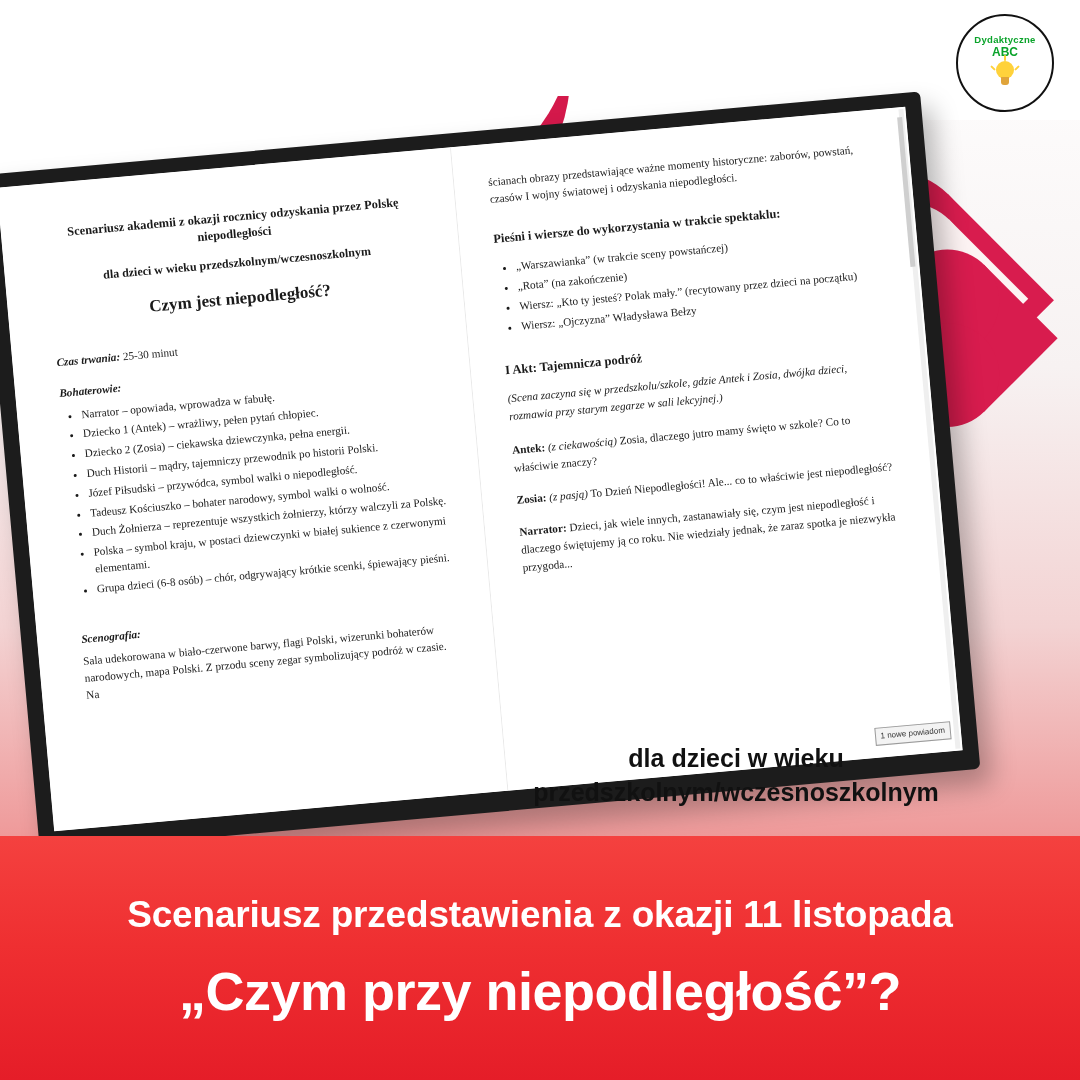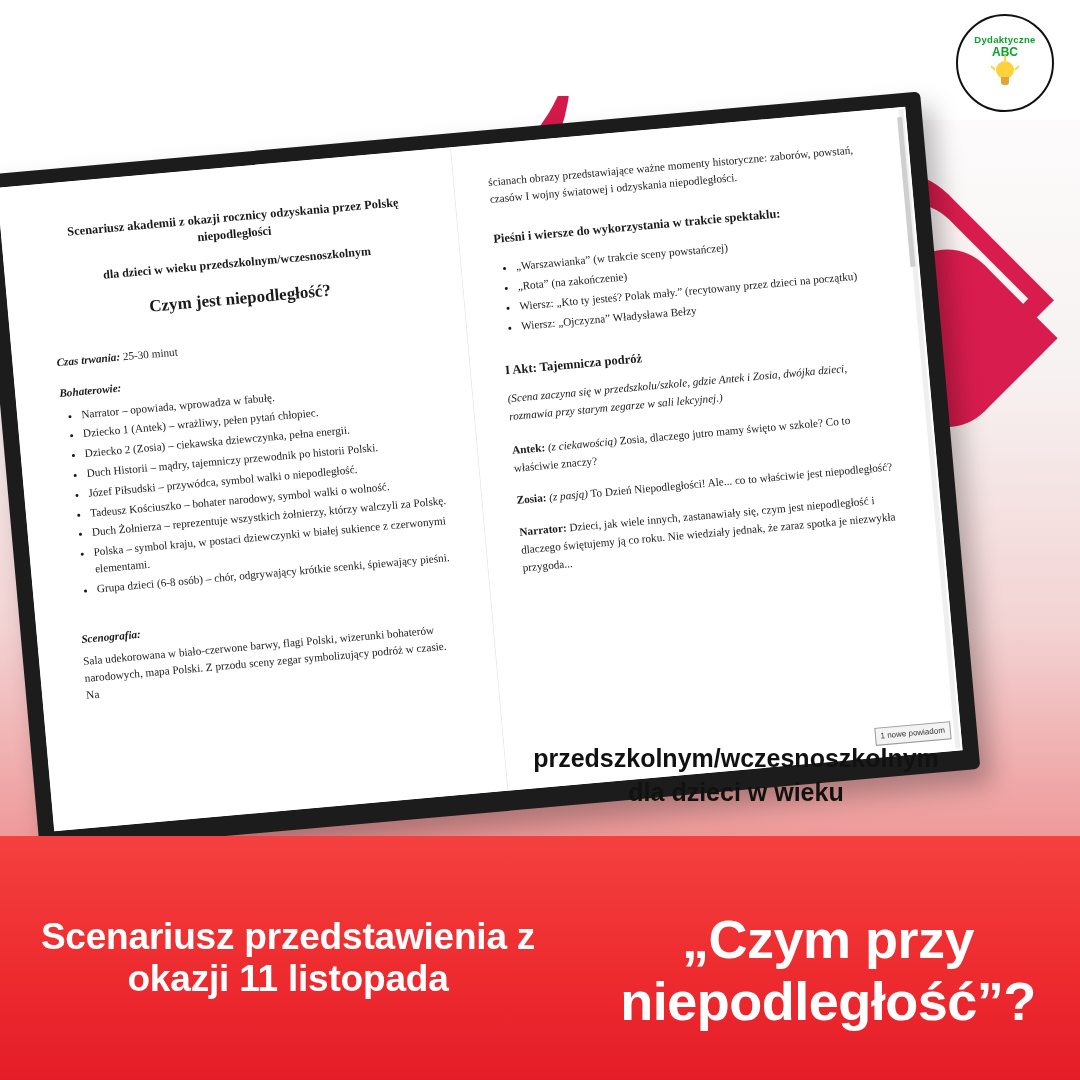--- a/index.html
+++ b/index.html
@@ -340,20 +340,21 @@
   }
 
   .red-band {
     position: absolute;
     left: 0;
     bottom: 0;
     width: 1080px;
     height: 244px;
     background: linear-gradient(180deg, #f4413f 0%, #ef2f31 45%, #e51d28 100%);
     display: flex;
+    flex-direction: column;
     align-items: center;
     justify-content: center;
   }
   .band-line1 {
     color: #ffffff;
     font-size: 37px;
     font-weight: bold;
     letter-spacing: -0.2px;
     text-align: center;
   }
@@ -473,22 +474,22 @@
             <div class="scroll-thumb"></div>
           </div>
           <div class="tooltip-chip">1 nowe powiadom</div>
         </div>
 
       </div>
     </div>
   </div>
 
   <div class="caption-top">
+    <div>dla dzieci w wieku</div>
     <div>przedszkolnym/wczesnoszkolnym</div>
-    <div>dla dzieci w wieku</div>
   </div>
 
   <div class="red-band">
     <div class="band-line1">Scenariusz przedstawienia z okazji 11 listopada</div>
     <div class="band-line2">„Czym przy niepodległość”?</div>
   </div>
 
 </div>
 
 </body></html>

